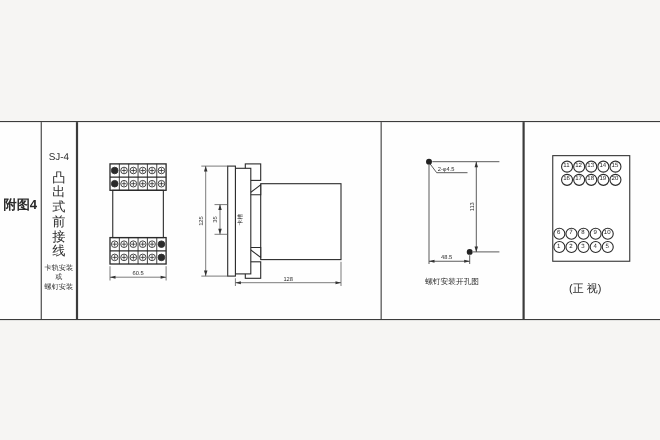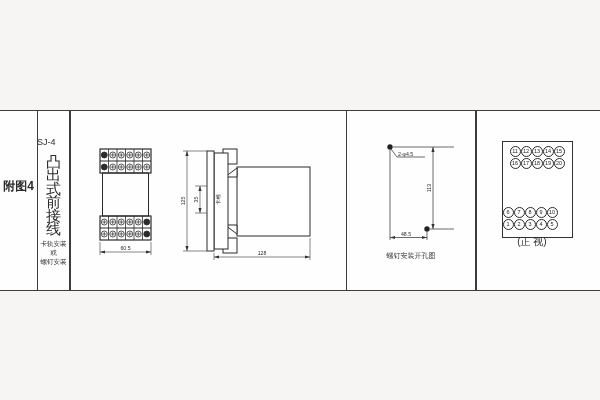--- a/index.html
+++ b/index.html
@@ -16,31 +16,31 @@
   .vline{position:absolute;top:0;height:179px;background:#3c3c3c;}
   .v1{left:37px;width:1px;}
   .v2{left:69px;width:2px;}
   .v3{left:346px;width:1px;}
   .v4{left:475px;width:2px;}
   .vtext{
     position:absolute;text-align:center;word-break:break-all;
     white-space:normal;color:#2b2b2b;
   }
   .figlabel{left:0;top:66px;width:37px;font-size:12px;line-height:19px;font-weight:bold;}
-  .model{position:absolute;left:37px;top:26px;width:33px;font-size:9px;}
-  .typetext{left:43px;top:44px;width:21px;font-size:15px;line-height:13.4px;}
+  .model{position:absolute;left:37px;top:26px;width:33px;text-align:center;font-size:9px;}
+  .typetext{left:43px;top:44px;width:21px;font-size:12px;line-height:13.4px;}
   .mounttext{position:absolute;left:37px;top:128px;width:33px;text-align:center;
     font-size:6.5px;line-height:9px;}
   svg{position:absolute;top:0;}
   .drawsvg1{left:70px;}
   .drawsvg2{left:346px;}
   .drillcap{position:absolute;left:346px;top:140px;width:130px;text-align:center;font-size:7px;}
   .termbox{position:absolute;left:502px;top:30px;width:71px;height:97px;
     border:1.5px solid #333;background:#fff;box-sizing:border-box;}
-  .termcap{position:absolute;left:476px;top:124px;width:112px;text-align:center;font-size:10px;}
+  .termcap{position:absolute;left:476px;top:144px;width:112px;text-align:center;font-size:10px;}
   .tlayer{position:absolute;left:0;top:0;width:600px;height:179px;}
   .tcirc{
     position:absolute;width:11px;height:11px;border:1px solid #2b2b2b;border-radius:50%;
     box-sizing:border-box;font-size:5.5px;line-height:8.6px;text-align:center;
     color:#222;background:#fff;font-family:"Liberation Sans",sans-serif;
   }
   .dimtxt{font-size:5.2px;fill:#2b2b2b;font-family:"Liberation Sans",sans-serif;}
 </style>
 </head>
 <body>

